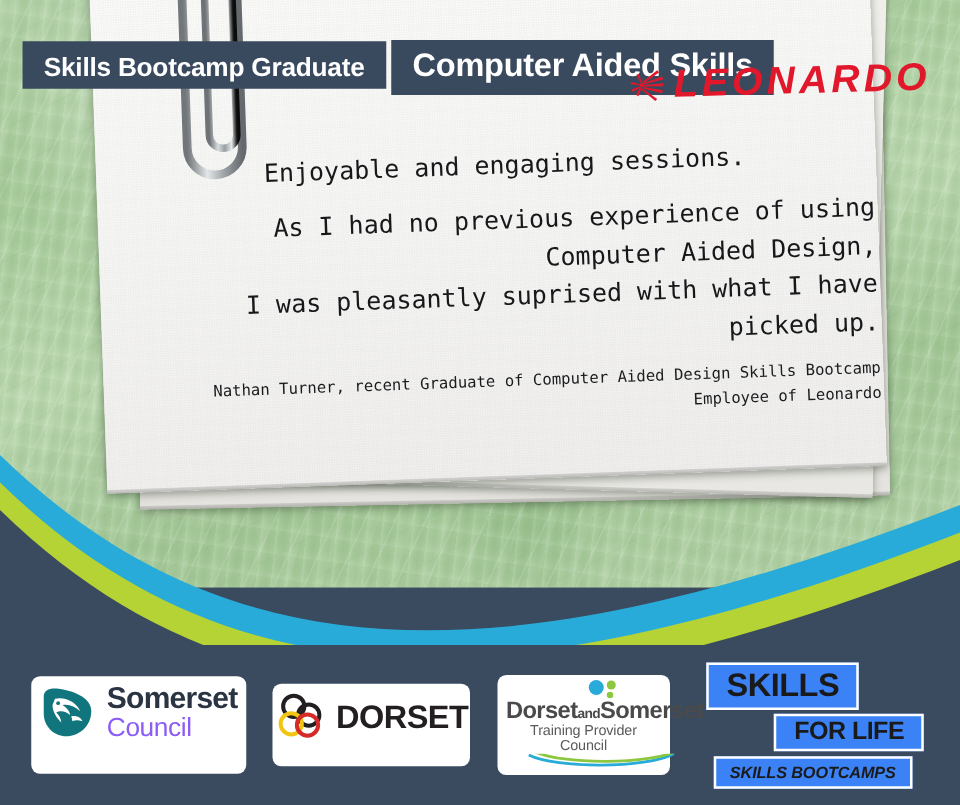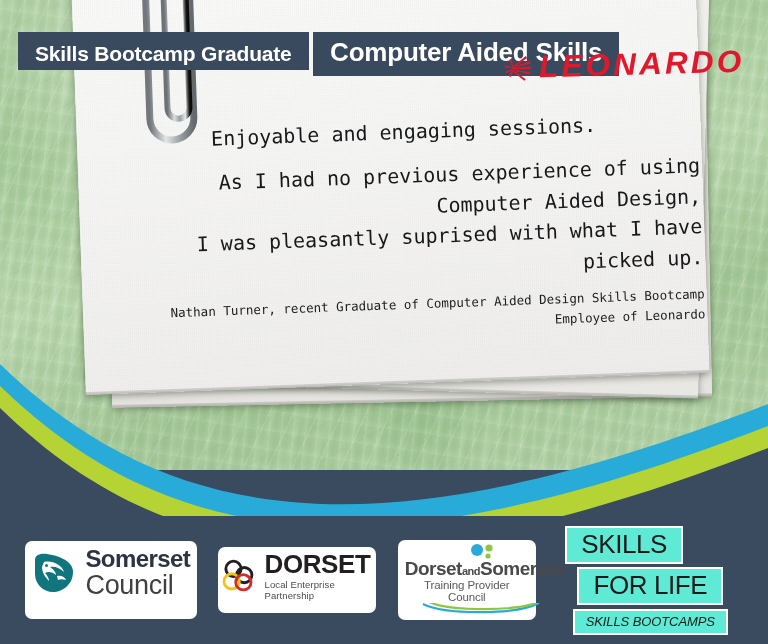--- a/index.html
+++ b/index.html
@@ -151,44 +151,44 @@
     display:flex; align-items:flex-start; justify-content:center;
     box-sizing:border-box;
   }
   .card-somerset{ width:172px; height:78px; padding:6px 10px; }
   .card-dorset{   width:158px; height:66px; padding:5px 9px; }
   .card-dstpn{    width:138px; height:80px; padding:4px 7px; }
 
   .som-wrap{ display:flex; align-items:center; gap:8px; }
   .som-text{ line-height:1; }
   .som-1{ font-size:24px; font-weight:bold; color:#2b3442; letter-spacing:-.6px; }
-  .som-2{ font-size:27px; color:#404040; letter-spacing:-.3px; margin-top:1px;}
+  .som-2{ font-size:21px; color:#8b5cf6; letter-spacing:-.3px; margin-top:1px;}
 
   .dor-wrap{ display:flex; align-items:center; gap:7px; }
   .dor-1{ font-size:26px; font-weight:bold; color:#231f20; letter-spacing:-.4px; line-height:.95;}
   .dor-2{ font-size:9.5px; color:#4b4b4d; letter-spacing:.1px; margin-top:2px;}
 
   .dstpn{ width:100%; text-align:center; position:relative; line-height:1;}
   .ds-row{ font-size:19px; font-weight:bold; color:#4a4a4a; letter-spacing:-.5px; white-space:nowrap;}
   .ds-and{ font-size:11px; font-weight:bold; }
   .ds-sub{ font-size:11.5px; color:#5a5a5a; margin-top:2px; letter-spacing:-.1px;}
   .ds-pill{
     display:inline-block; margin-top:5px;
     background:#6d6e71; color:#ffffff;
     font-size:8px; font-weight:bold; letter-spacing:.2px;
     padding:3px 9px; border-radius:9px; white-space:nowrap;
   }
 
   .sfl{ width:186px; display:flex; flex-direction:column; align-items:center; }
   .sfl-r1,.sfl-r2,.sfl-r3{
-    background:#5eead4; color:#1a1a1a; font-weight:normal;
+    background:#3b82f6; color:#1a1a1a; font-weight:bold;
     border:2px solid #ffffff; box-sizing:border-box; white-space:nowrap;
   }
   .sfl-r1{ font-size:26px; padding:1px 14px 2px 14px; letter-spacing:-.4px; align-self:flex-start; margin-left:8px;}
-  .sfl-r2{ font-size:26px; padding:1px 14px 2px 14px; letter-spacing:-.4px; align-self:flex-end; margin-top:3px; margin-right:20px;}
+  .sfl-r2{ font-size:20px; padding:1px 14px 2px 14px; letter-spacing:-.4px; align-self:flex-end; margin-top:3px; margin-right:4px;}
   .sfl-r3{ font-size:13px; font-style:italic; padding:3px 11px 4px 11px; letter-spacing:-.1px; margin-top:4px; }
 </style>
 </head>
 <body>
 
 <div id="poster">
 
   <div class="backdrop"></div>
   <div class="fabric"></div>
   <div class="fabric2"></div>
@@ -284,21 +284,20 @@
     <div class="logo-card card-dorset">
       <div class="dor-wrap">
         <svg width="42" height="42" viewBox="0 0 42 42">
           <circle cx="15" cy="13" r="8.5" fill="none" stroke="#231f20" stroke-width="3.2"></circle>
           <circle cx="27" cy="20" r="8.5" fill="none" stroke="#231f20" stroke-width="3.2"></circle>
           <circle cx="13" cy="27" r="8.5" fill="none" stroke="#f2c511" stroke-width="3.2"></circle>
           <circle cx="26" cy="28" r="8.5" fill="none" stroke="#d42a2a" stroke-width="3.2"></circle>
         </svg>
         <div>
           <div class="dor-1">DORSET</div>
-          <div class="dor-2">Local Enterprise Partnership</div>
         </div>
       </div>
     </div>
 
     <div class="logo-card card-dstpn">
       <div class="dstpn">
         <svg width="150" height="15" viewBox="0 0 150 15" style="display:block;margin:0 auto">
           <circle cx="72" cy="6" r="6" fill="#29abd9"></circle>
           <circle cx="84" cy="4" r="3.6" fill="#8dc63f"></circle>
           <circle cx="83" cy="12" r="2.6" fill="#8dc63f"></circle>

